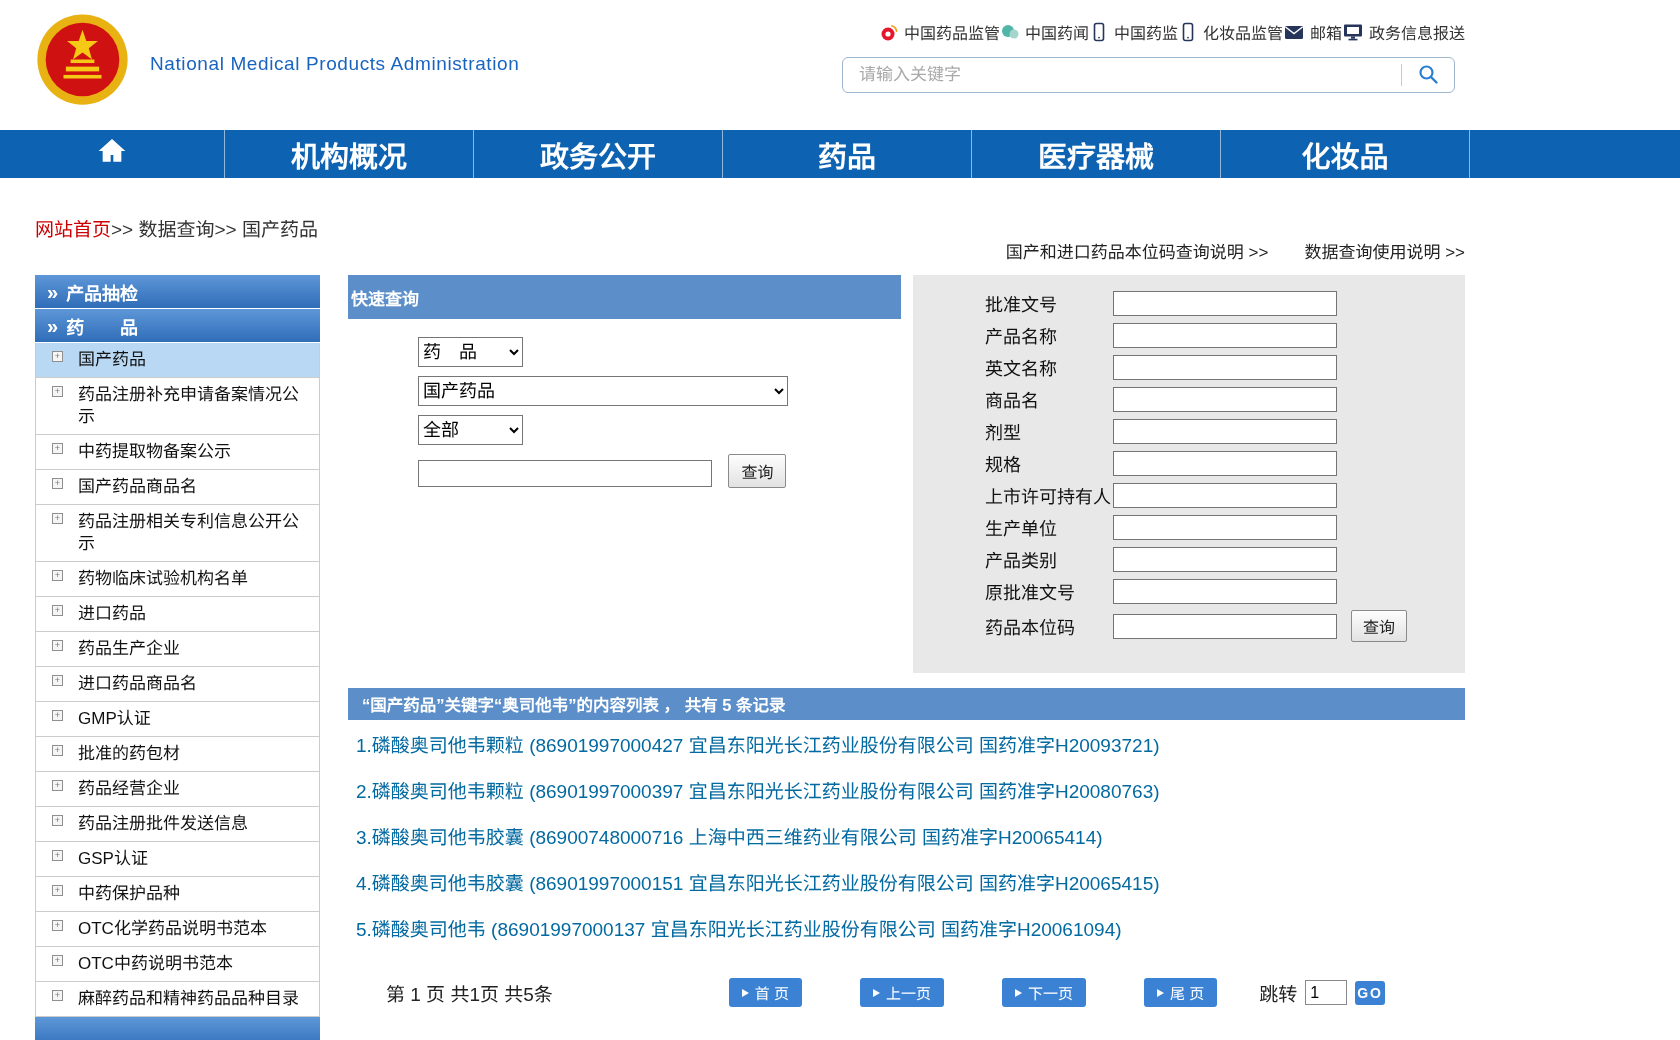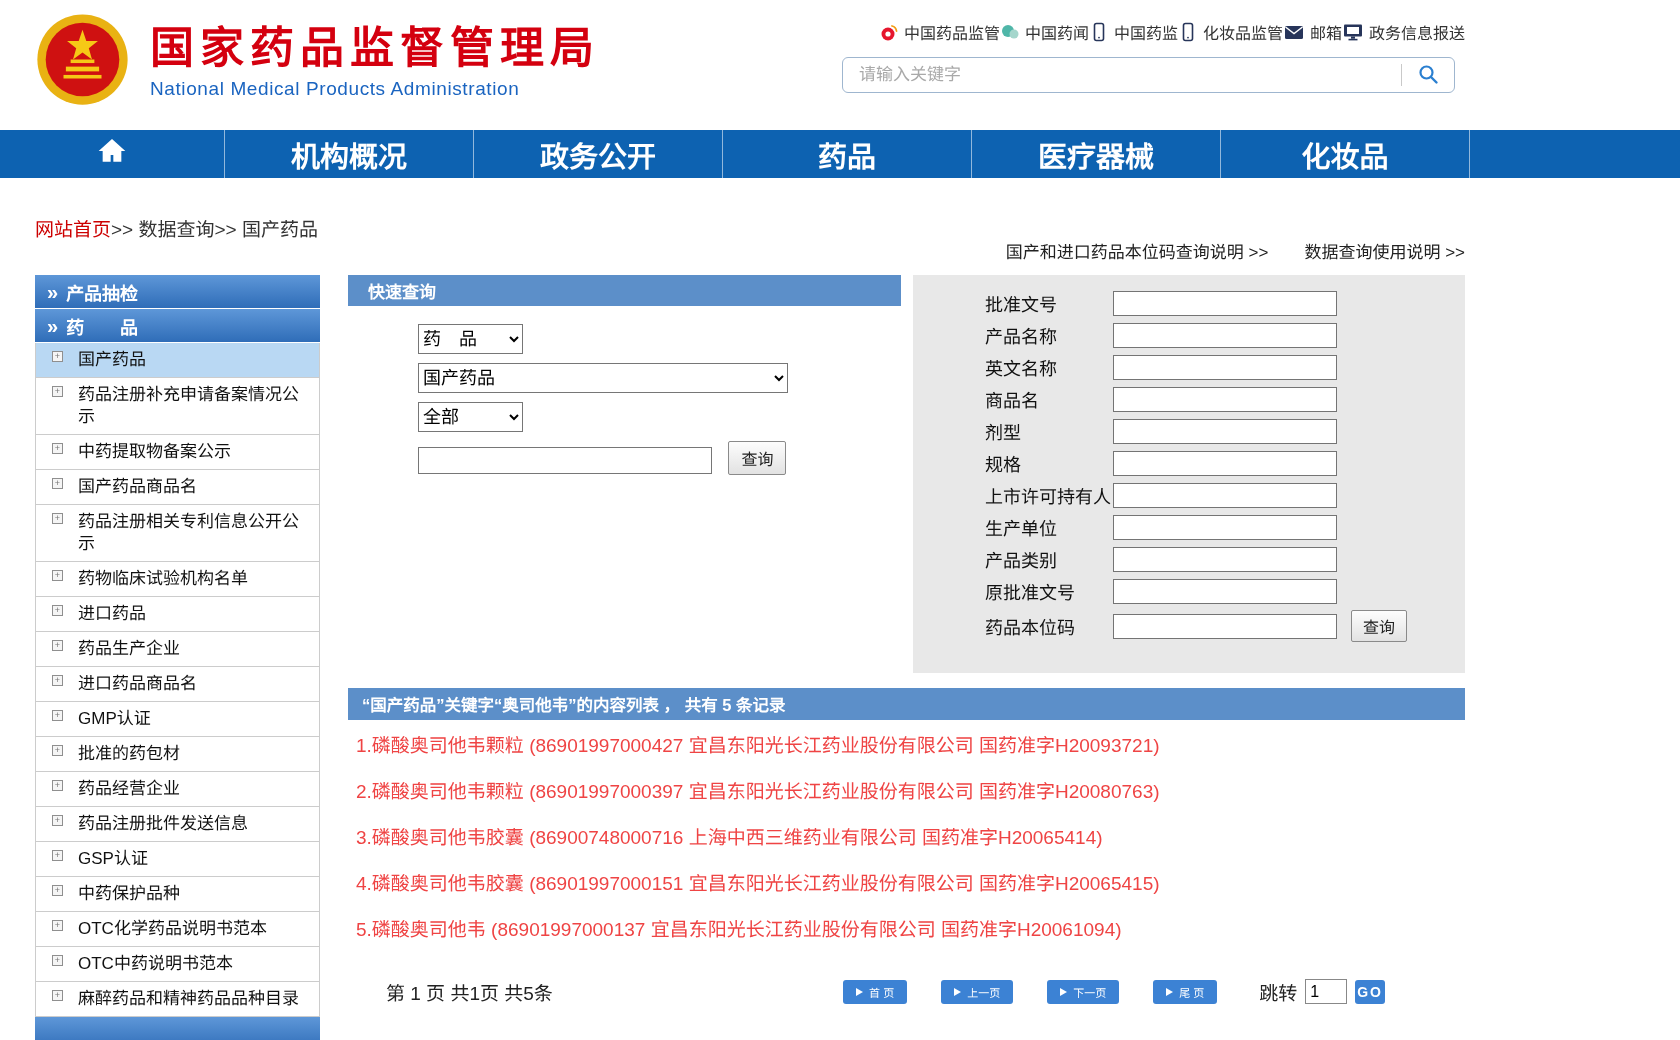--- a/index.html
+++ b/index.html
@@ -51,50 +51,50 @@
   .side-header .chev { font-size:20px; line-height:1; }
   .side-item { position:relative; background:#fff; border:1px solid #ccc; border-top:none;
     padding:6px 10px 6px 42px; font-size:17px; line-height:22px; cursor:pointer; color:#111; }
   .side-item.selected { background:#b9d8f3; }
   .mini-icon { position:absolute; left:16px; top:8px; width:11px; height:11px; border:1px solid #8f8f8f;
     background:#f5f5f5; font-size:9px; line-height:9px; text-align:center; color:#777; }
 
   
   .main-col { width:1117px; flex:0 0 1117px; }
   .panels { display:flex; gap:12px; }
-  .panel-header { height:31px; background:#5c8fc9; color:#fff; font-weight:bold; font-size:17px;
-    display:flex; align-items:center; padding-left:20px; }
+  .panel-header { height:44px; background:#5c8fc9; color:#fff; font-weight:bold; font-size:17px;
+    display:flex; align-items:center; padding-left:3px; }
   .quick-panel { width:553px; height:398px; background:#fff; }
   .quick-body { padding:18px 0 0 70px; }
   .quick-body .row { margin-bottom:9px; }
   .qq-select { height:30px; font-size:18px; border:1px solid #767676; background:#fff; }
   .qq-sel-cat, .qq-sel-scope { width:105px; }
   .qq-sel-type { width:370px; }
   .qq-keyword { width:294px; height:27px; border:1px solid #767676; font-size:16px; padding:0 5px; }
   .gray-btn { margin-left:12px; padding:4px 12px; font-size:16px; color:#222;
     background:linear-gradient(#fdfdfd,#e2e2e2); border:1px solid #8a8a8a; border-radius:2px; cursor:pointer; }
 
   .adv-panel { width:552px; height:398px; background:#e8e8e8; }
   .adv-body { padding:15px 0 0 72px; }
   .adv-row { display:flex; align-items:center; margin-bottom:6px; }
   .adv-label { width:128px; font-size:18px; color:#111; }
   .adv-input { width:224px; height:25px; border:1px solid #747474; background:#fff; font-size:15px; padding:0 4px; }
   .adv-row .gray-btn { margin-left:14px; padding:3px 11px; }
 
   
   .results-header { margin-top:15px; height:32px; background:#5c8fc9; color:#fff; font-weight:bold;
     font-size:16.5px; display:flex; align-items:center; padding-left:14px; }
-  .result-row { font-size:19px; color:#ef4444; padding:10px 0 9px 8px; cursor:pointer; }
+  .result-row { font-size:19px; color:#0369a1; padding:10px 0 9px 8px; cursor:pointer; }
 
   
   .pagination { margin-top:28px; display:flex; align-items:center; font-size:19px; }
   .pg-summary { margin-left:38px; white-space:nowrap; }
   .pg-btns { margin-left:auto; display:flex; gap:34px; }
-  .pg-btn { background:#3c82d4; color:#fff; font-size:11px; padding:4px 13px; border:none; border-radius:3px;
-    display:flex; align-items:center; gap:6px; cursor:pointer; white-space:nowrap; }
+  .pg-btn { background:#3c82d4; color:#fff; font-size:15px; padding:4px 13px; border:none; border-radius:3px;
+    display:flex; align-items:center; gap:6px; cursor:pointer; white-space:nowrap;margin-left:24px; }
   .tri { width:0; height:0; border-left:7px solid #fff; border-top:4.5px solid transparent;
     border-bottom:4.5px solid transparent; }
   .jump-group { display:flex; align-items:center; margin-left:42px; margin-right:80px; gap:8px; }
   .jump-input { width:42px; height:25px; border:1px solid #888; font-size:16px; padding:0 4px; }
   .go-btn { background:#3c82d4; color:#fff; font-size:14px; font-weight:bold; letter-spacing:2px;
     padding:4px 2px; border:none; border-radius:3px; cursor:pointer; }
 </style>
 </head>
 <body>
 
@@ -104,21 +104,20 @@
       <svg width="95" height="95" viewBox="0 0 80 80">
         <circle cx="40" cy="40" r="38" fill="#e9b213"></circle>
         <circle cx="40" cy="40" r="31" fill="#cf1111"></circle>
         <polygon points="40,15 43.2,24.5 53,24.5 45.3,30.6 48,40 40,34 32,40 34.7,30.6 27,24.5 36.8,24.5" fill="#f6c916"></polygon>
         <rect x="30" y="40" width="20" height="3" fill="#f6c916"></rect>
         <rect x="26" y="46" width="28" height="4" fill="#f6c916"></rect>
         <rect x="24" y="53" width="32" height="3" fill="#f6c916"></rect>
       </svg>
     </span>
     <div>
-      <div class="brand-title">国家药品监督管理局</div>
       <div class="brand-sub">National Medical Products Administration</div>
     </div>
   </div>
 
   <div class="top-right">
     <div class="quick-links">
       <span class="quick-link">
         <span>
           <svg width="20" height="20" viewBox="0 0 20 20">
               <circle cx="9" cy="12" r="6.5" fill="#e6162d"></circle>

